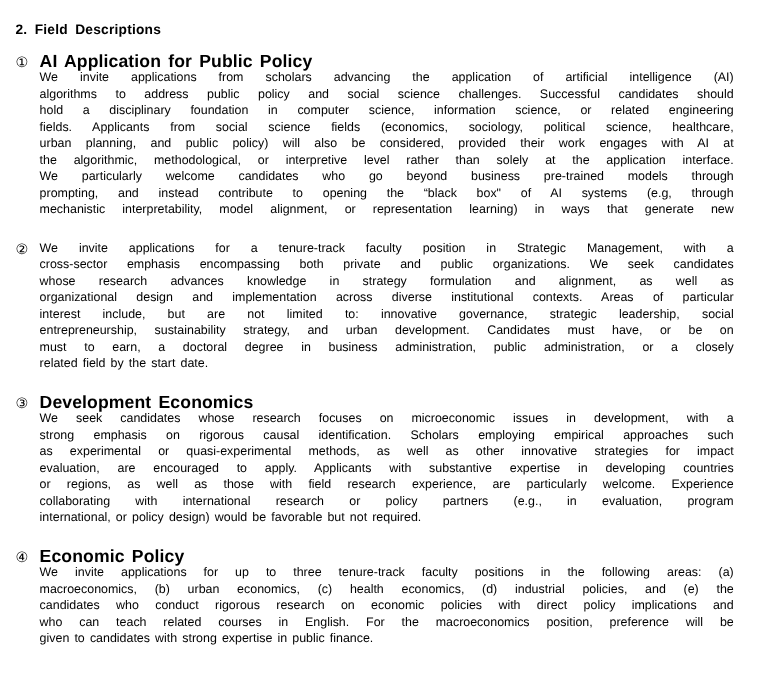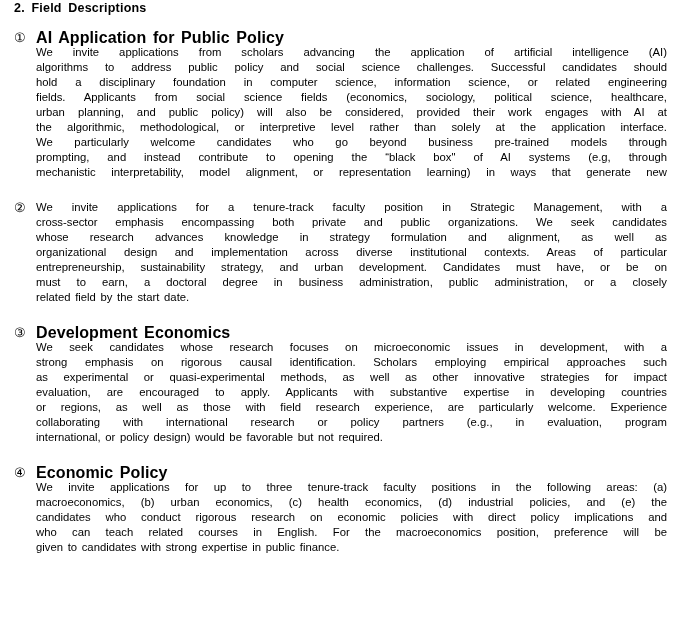--- a/index.html
+++ b/index.html
@@ -8,21 +8,21 @@
     background: #ffffff;
   }
   body {
     width: 696px;
     height: 629px;
     overflow: hidden;
     font-family: "Liberation Sans", sans-serif;
     color: #000000;
   }
   .doc {
-    padding: 1px 29px 0 14px;
+    padding: 20px 29px 0 14px;
     box-sizing: border-box;
     width: 696px;
   }
   .doc-title {
     font-weight: bold;
     font-size: 12.5px;
     line-height: 14px;
     word-spacing: 3px;
     letter-spacing: 0.2px;
   }
@@ -90,20 +90,21 @@
   </div>
 
   <div class="section">
     <div class="marker">②</div>
     <div class="sec-body">
       <div>
           <div class="line">We invite applications for a tenure-track faculty position in Strategic Management, with a</div>
           <div class="line">cross-sector emphasis encompassing both private and public organizations. We seek candidates</div>
           <div class="line">whose research advances knowledge in strategy formulation and alignment, as well as</div>
           <div class="line">organizational design and implementation across diverse institutional contexts. Areas of particular</div>
+          <div class="line">interest include, but are not limited to: innovative governance, strategic leadership, social</div>
           <div class="line">entrepreneurship, sustainability strategy, and urban development. Candidates must have, or be on</div>
           <div class="line">must to earn, a doctoral degree in business administration, public administration, or a closely</div>
           <div class="line last">related field by the start date.</div>
         </div>
     </div>
   </div>
 
   <div class="section">
     <div class="marker">③</div>
     <div class="sec-body">

